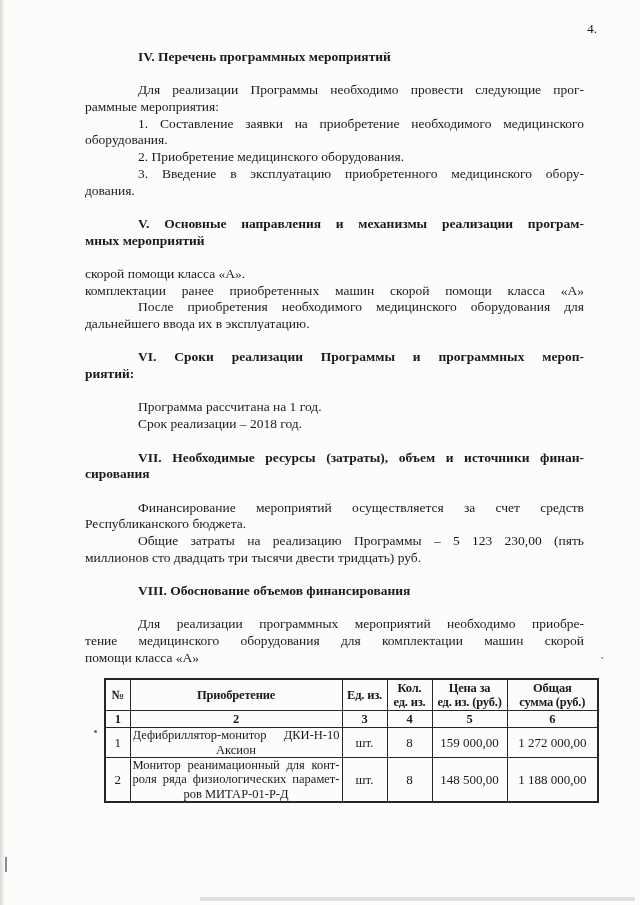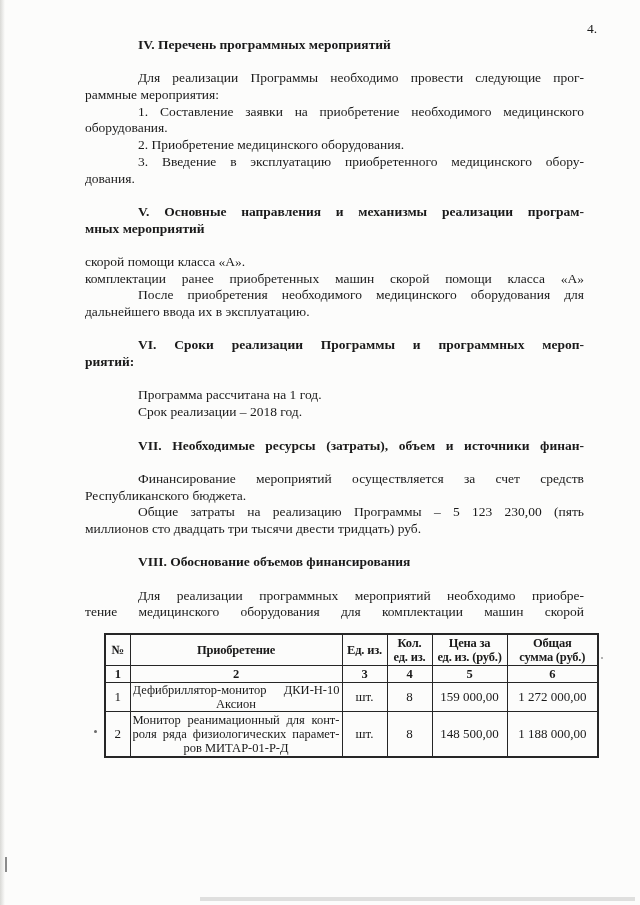--- a/index.html
+++ b/index.html
@@ -11,20 +11,21 @@
     font-size: 13.5px;
     overflow: hidden;
     position: relative;
   }
   .pageno {
     margin: 21px 43px 0 0;
     text-align: right;
     line-height: 16px;
   }
   .content {
+    margin-top: 12px;
     padding: 0 56px 0 85px; 
   }
   .ln {
     height: 16.7px;
     line-height: 16.7px;
     overflow: hidden;
     text-align: left;
   }
   .j { text-align: justify; text-align-last: justify; }
   .ind { text-indent: 53px; }
@@ -119,31 +120,33 @@
   <div class="gap"></div>
 
   <div class="ln h ind j">VI. Сроки реализации Программы и программных мероп-</div>
   <div class="ln h">риятий:</div>
   <div class="gap"></div>
   <div class="ln ind">Программа рассчитана на 1 год.</div>
   <div class="ln ind">Срок реализации – 2018 год.</div>
   <div class="gap"></div>
 
   <div class="ln h ind j">VII. Необходимые ресурсы (затраты), объем и источники финан-</div>
+  <div class="ln h">сирования</div>
   <div class="gap"></div>
   <div class="ln ind j">Финансирование мероприятий осуществляется за счет средств</div>
   <div class="ln">Республиканского бюджета.</div>
   <div class="ln ind j">Общие затраты на реализацию Программы – 5&nbsp;123&nbsp;230,00 (пять</div>
   <div class="ln">миллионов сто двадцать три тысячи двести тридцать) руб.</div>
   <div class="gap"></div>
 
   <div class="ln h ind">VIII. Обоснование объемов финансирования</div>
   <div class="gap"></div>
   <div class="ln ind j">Для реализации программных мероприятий необходимо приобре-</div>
   <div class="ln j">тение медицинского оборудования для комплектации машин скорой</div>
+  <div class="ln">помощи класса «А»</div>
 
   <table class="doc">
     <colgroup>
       <col style="width:25px">
         <col style="width:212px">
         <col style="width:45px">
       <col style="width:45px">
         <col style="width:75px">
         <col style="width:91px">
     </colgroup>

